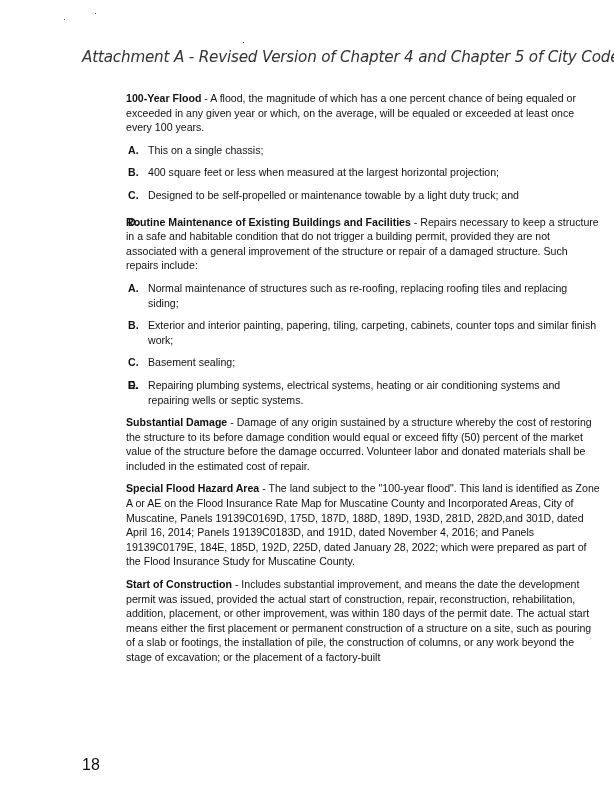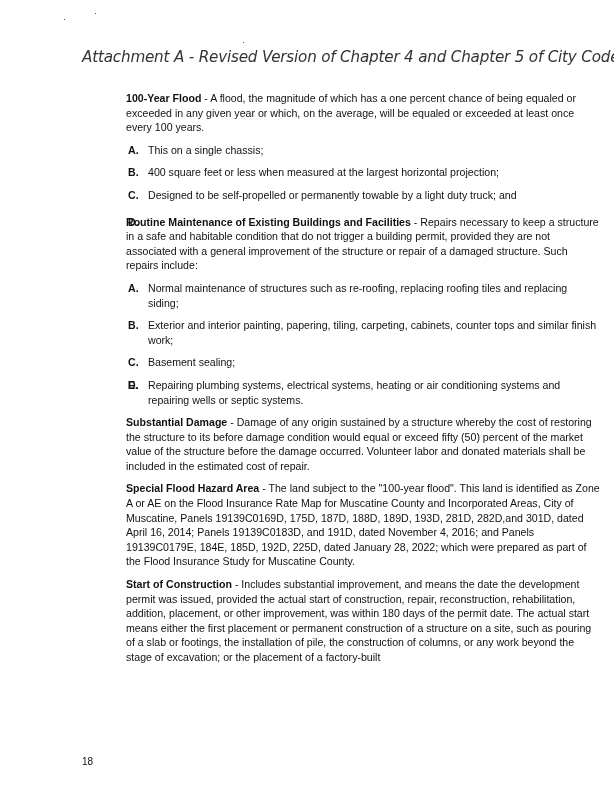--- a/index.html
+++ b/index.html
@@ -11,42 +11,42 @@
              font-family: "DejaVu Sans", sans-serif; font-style: italic; font-weight: 300;
              font-size: 15.2px; color: #333; letter-spacing: -0.2px; white-space: nowrap; }
     .content { position: absolute; left: 82px; top: 91px; width: 474px;
                font-size: 10.6px; line-height: 14.6px; margin-left: 44px; }
     p { margin: 0 0 8px 0; }
     .term { font-weight: bold; }
     ol.alpha { list-style: none; margin: 0 0 8px 0; padding: 0; }
     ol.alpha li { position: relative; padding-left: 22px; margin-bottom: 8px; }
     ol.alpha li .mk { position: absolute; left: 2px; top: 0; font-weight: bold; }
     ol.alpha li.gap { margin-top: 12px; }
-    .pagenum { position: absolute; left: 82px; top: 756px; font-size: 10px; }
+    .pagenum { position: absolute; left: 82px; top: 756px; font-size: 16px; }
   </style>
 </head>
 <body>
 
 <div class="page">
   <div class="speck" style="left:64px;top:19px;"></div>
   <div class="speck" style="left:95px;top:13px;"></div>
   <div class="speck" style="left:243px;top:42px;"></div>
 
   <div class="title">Attachment A - Revised Version of Chapter 4 and Chapter 5 of City Code</div>
 
   <div class="content">
 
     <p>
       <span class="term">100-Year Flood</span><span> - A flood, the magnitude of which has a one percent chance of being equaled or exceeded in any given year or which, on the average, will be equaled or exceeded at least once every 100 years.</span>
     </p>
 
     <ol class="alpha">
       <li><span class="mk">A.</span><span>This on a single chassis;</span></li>
       <li><span class="mk">B.</span><span>400 square feet or less when measured at the largest horizontal projection;</span></li>
-      <li><span class="mk">C.</span><span>Designed to be self-propelled or permanently towable by a light duty truck; and</span></li>
+      <li><span class="mk">C.</span><span>Designed to be self-propelled or maintenance towable by a light duty truck; and</span></li>
       <li class="gap"><span class="mk">D.</span></li>
     </ol>
 
     <p>
       <span class="term">Routine Maintenance of Existing Buildings and Facilities</span><span> - Repairs necessary to keep a structure in a safe and habitable condition that do not trigger a building permit, provided they are not associated with a general improvement of the structure or repair of a damaged structure.  Such repairs include:</span>
     </p>
     <ol class="alpha">
       <li><span class="mk">A.</span><span>Normal maintenance of structures such as re-roofing, replacing roofing tiles and replacing siding;</span></li>
       <li><span class="mk">B.</span><span>Exterior and interior painting, papering, tiling, carpeting, cabinets, counter tops and similar finish work;</span></li>
       <li><span class="mk">C.</span><span>Basement sealing;</span></li>

